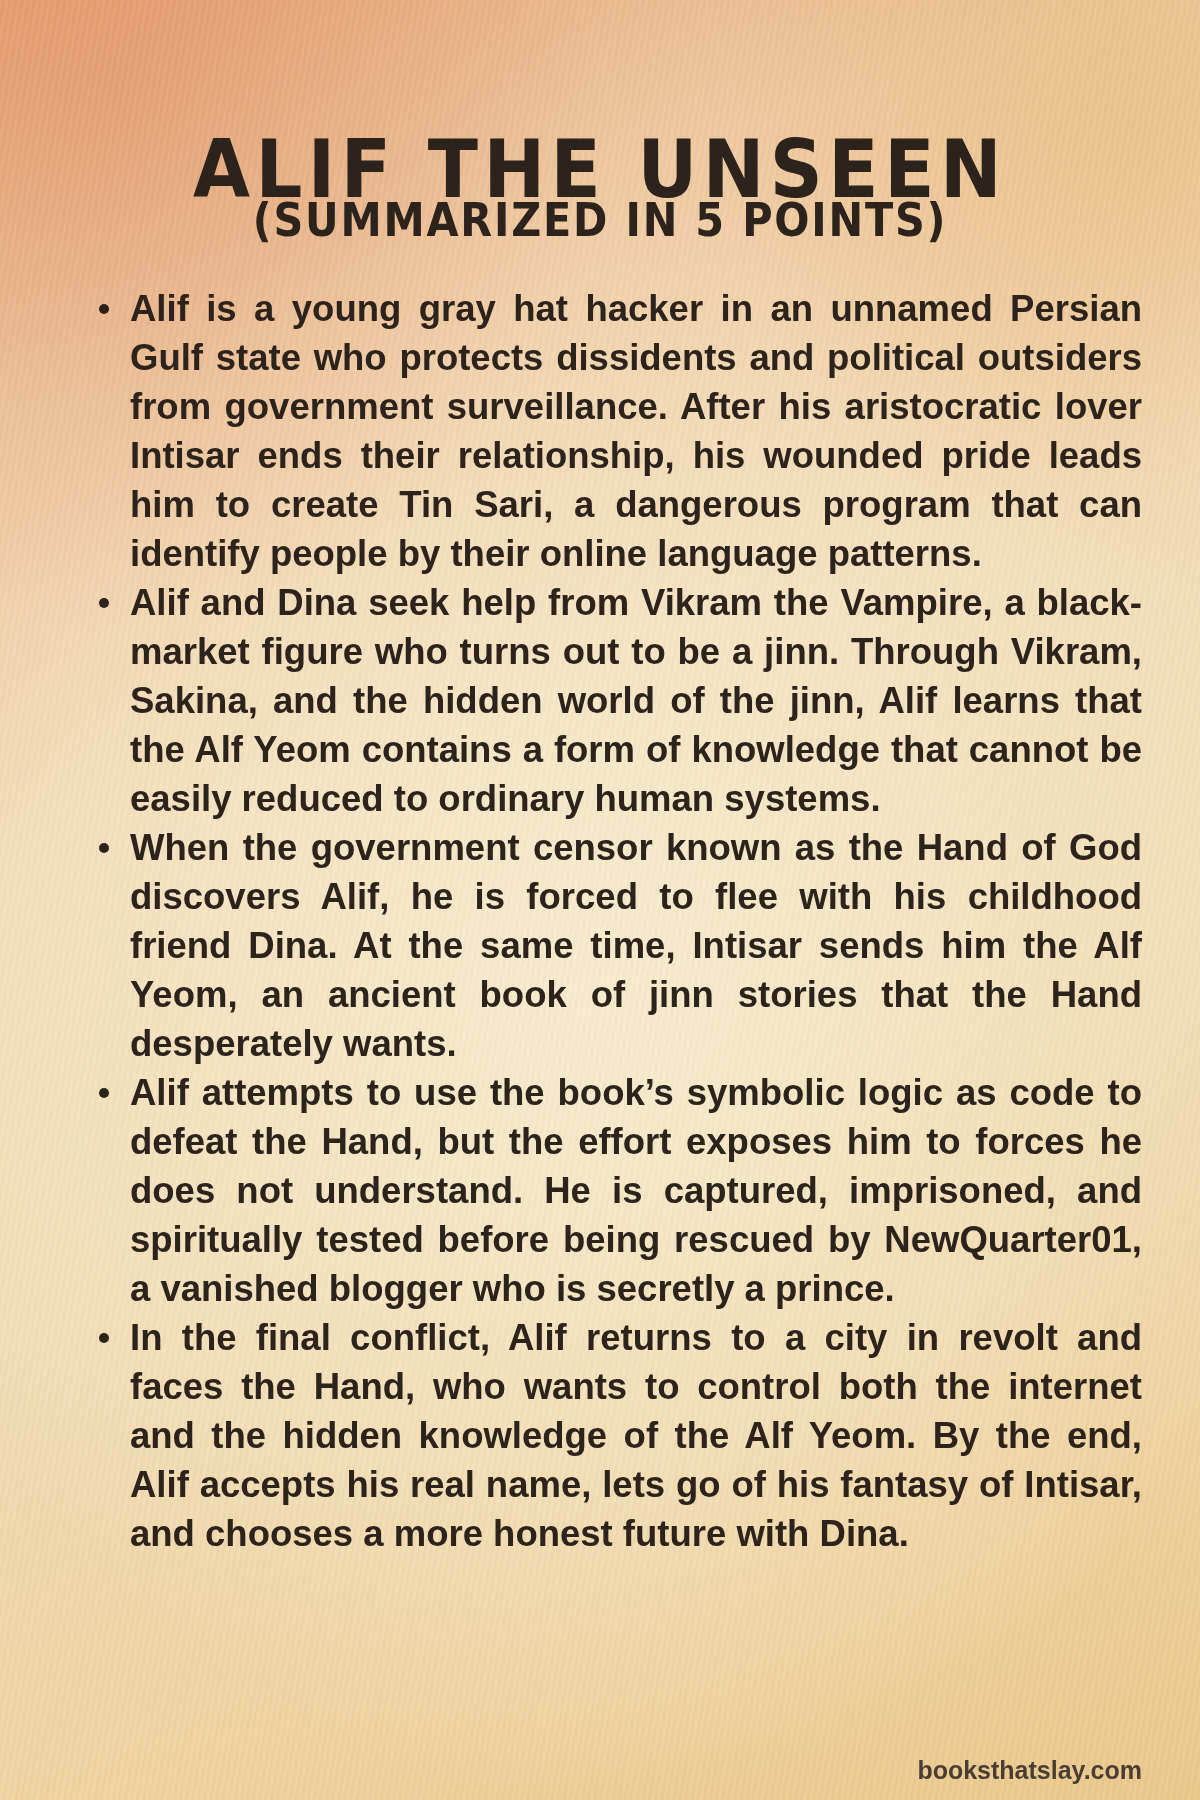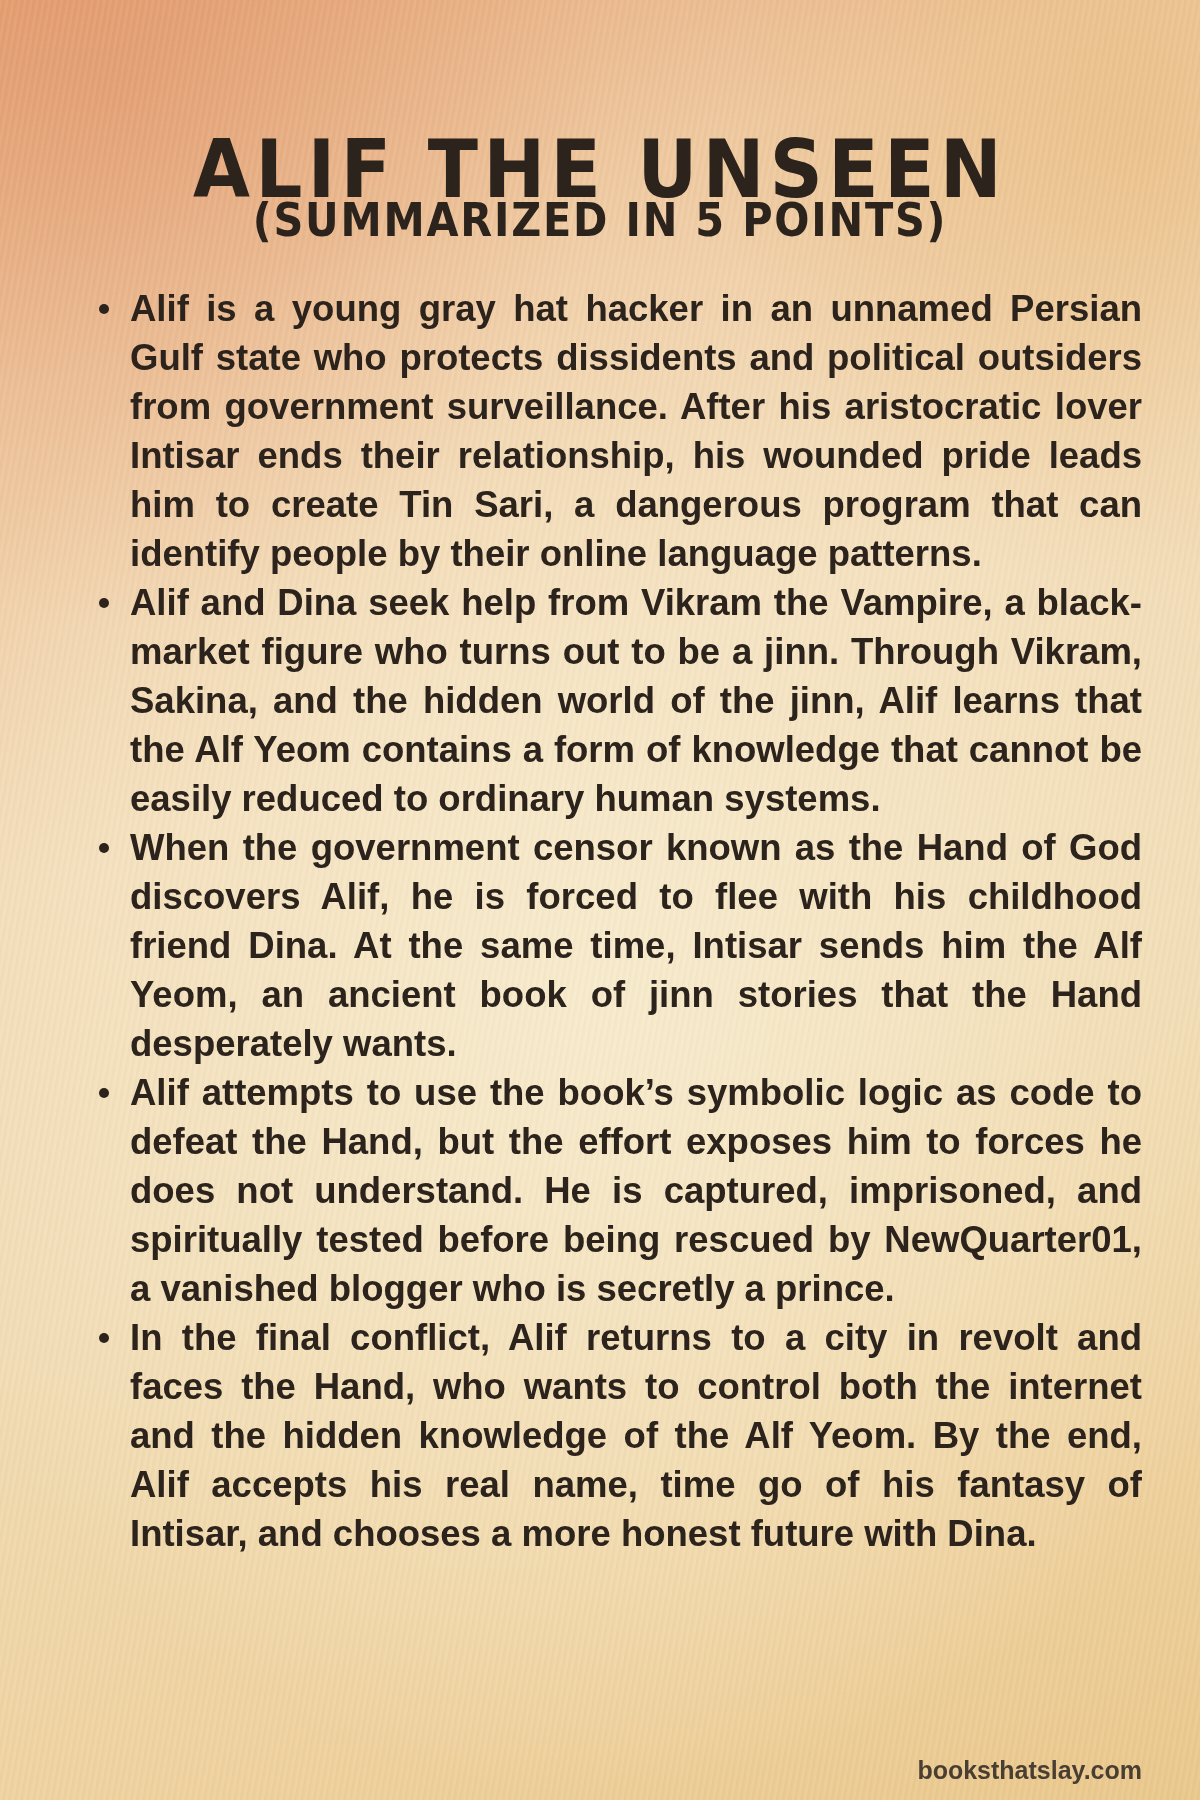--- a/index.html
+++ b/index.html
@@ -99,17 +99,17 @@
   <li class="point">
     <span class="bullet"></span>
     <span>When the government censor known as the Hand of God discovers Alif, he is forced to flee with his childhood friend Dina. At the same time, Intisar sends him the Alf Yeom, an ancient book of jinn stories that the Hand desperately wants.</span>
   </li>
   <li class="point">
     <span class="bullet"></span>
     <span>Alif attempts to use the book’s symbolic logic as code to defeat the Hand, but the effort exposes him to forces he does not understand. He is captured, imprisoned, and spiritually tested before being rescued by NewQuarter01, a vanished blogger who is secretly a prince.</span>
   </li>
   <li class="point">
     <span class="bullet"></span>
-    <span>In the final conflict, Alif returns to a city in revolt and faces the Hand, who wants to control both the internet and the hidden knowledge of the Alf Yeom. By the end, Alif accepts his real name, time go of his fantasy of Intisar, and chooses a more honest future with Dina.</span>
+    <span>In the final conflict, Alif returns to a city in revolt and faces the Hand, who wants to control both the internet and the hidden knowledge of the Alf Yeom. By the end, Alif accepts his real name, lets go of his fantasy of Intisar, and chooses a more honest future with Dina.</span>
   </li>
 </ul>
 
 <div class="footer">booksthatslay.com</div>
 
 </body></html>

